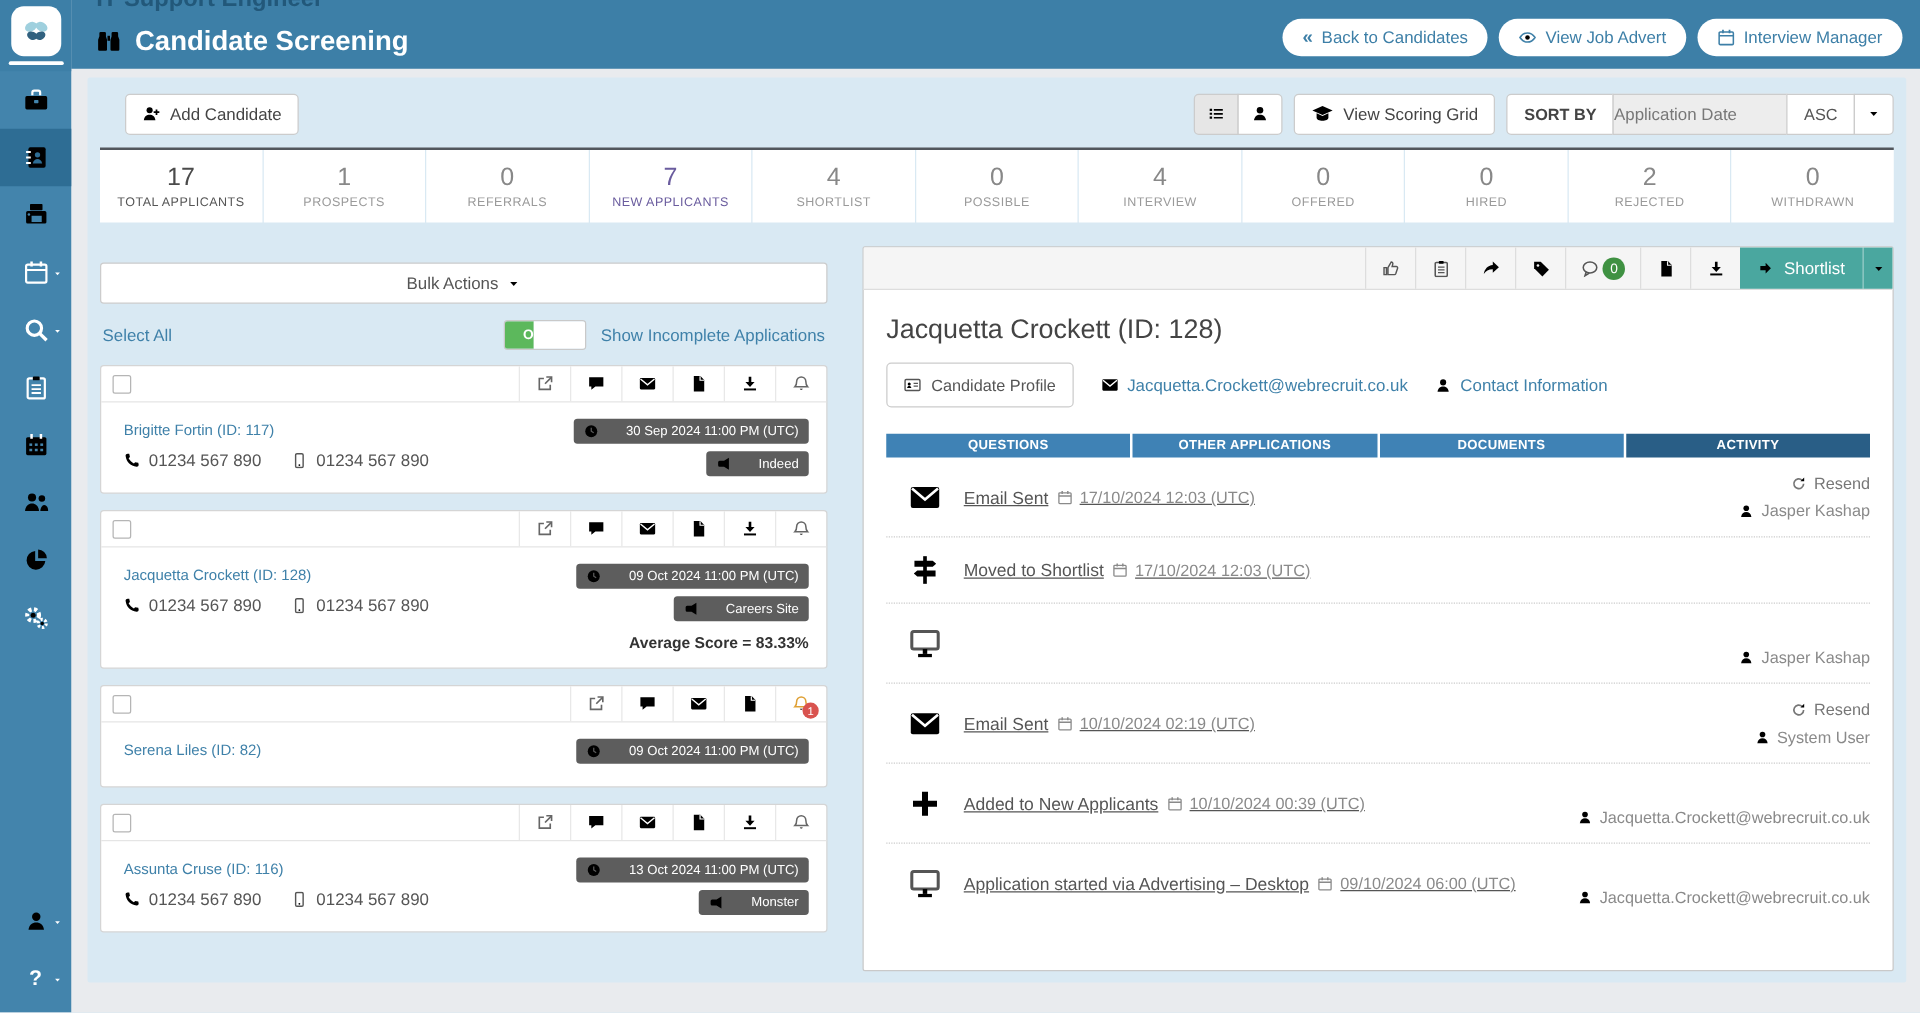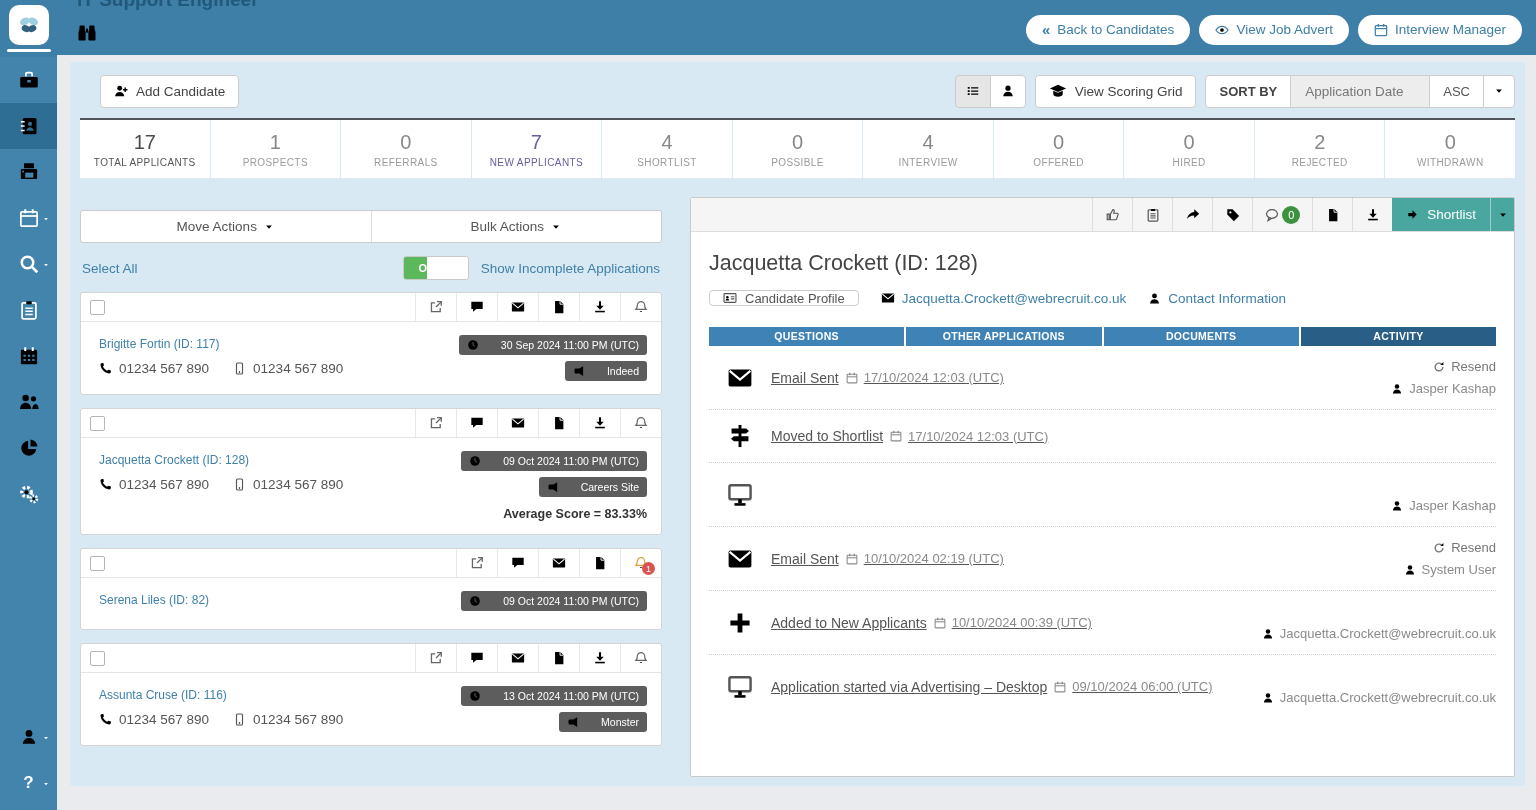--- a/index.html
+++ b/index.html
@@ -38,21 +38,21 @@
   .btn { background:#fff; border:1px solid #ccc; border-radius:4px; height:33px; padding:0 13px; font-size:13.5px; color:#444; font-family:inherit; display:flex; align-items:center; gap:8px; cursor:pointer; }
   #add-candidate { margin-left:20px; }
   #toolbar-right { margin-left:auto; display:flex; align-items:center; gap:9px; }
   .seg-group { display:flex; }
   .seg { background:#fff; border:1px solid #ccc; height:33px; display:flex; align-items:center; padding:0 10px; cursor:pointer; }
   .seg + .seg { margin-left:-1px; }
   .seg.first { border-radius:4px 0 0 4px; }
   .seg.last { border-radius:0 4px 4px 0; }
   .seg.pressed { background:#e6e6e6; }
   .sort-label { font-weight:bold; color:#444; font-size:13px; padding:0 13px; }
-  .sort-field { background:#ededed; color:#777; font-size:13.5px; padding:0 14px; min-width:140px; }
+  .sort-field { background:#ededed; color:#777; font-size:13.5px; padding:0 0; min-width:140px; }
   .sort-asc { color:#555; font-size:13px; padding:0 13px; }
   .sort-caret { color:#555; padding:0 9px; }
 
   
   #status-row { display:flex; gap:1px; margin:0 10px; border-top:2px solid #52565c; }
   .status-tab { flex:1; background:#fff; height:58px; display:flex; flex-direction:column; align-items:center; justify-content:center; cursor:pointer; gap:3px; }
   .status-count { font-size:20px; color:#888; }
   .status-label { font-size:10px; letter-spacing:.4px; color:#9a9a9a; }
   .status-tab.dark .status-count { color:#4a4a4a; } .status-tab.dark .status-label { color:#555; }
   .status-tab.active .status-count { color:#6a5c9e; } .status-tab.active .status-label { color:#6a5c9e; }
@@ -94,21 +94,21 @@
   #detail-strip { height:34px; background:#f5f5f5; border-bottom:1px solid #ddd; display:flex; justify-content:flex-end; }
   .di { width:40px; display:flex; align-items:center; justify-content:center; color:#555; border-left:1px solid #ddd; cursor:pointer; }
   .di.chat-cell { width:60px; gap:3px; }
   .count-badge { background:#3f9142; color:#fff; width:18px; height:18px; border-radius:50%; font-size:11px; display:flex; align-items:center; justify-content:center; }
   #shortlist-btn { display:flex; align-items:stretch; background:#4aa79f; color:#fff; cursor:pointer; }
   #shortlist-main { display:flex; align-items:center; gap:8px; padding:0 14px; font-size:13.5px; }
   #shortlist-caret { width:24px; display:flex; align-items:center; justify-content:center; border-left:1px solid rgba(255,255,255,.45); }
   #detail-body { padding:13px 18px 0 18px; }
   #detail-name { font-size:21.5px; color:#444; font-weight:normal; margin:6px 0 14px 0; }
   #meta-row { display:flex; align-items:center; gap:22px; }
-  #profile-btn { height:16px; font-size:13px; color:#555; }
+  #profile-btn { height:36px; font-size:13px; color:#555; }
   .meta-link { display:flex; align-items:center; gap:7px; color:#3f81a9; font-size:13.5px; }
   #detail-tabs { display:flex; gap:2px; margin-top:21px; }
   .dtab { flex:1; background:#3f82b5; color:#fff; font-size:10.5px; font-weight:bold; letter-spacing:.3px; text-align:center; height:19px; line-height:19px; cursor:pointer; }
   .dtab.active { background:#295e86; }
   
   .act-row { display:flex; align-items:center; padding:13px 0; border-bottom:1px dotted #ccc; }
   .act-row:last-child { border-bottom:none; }
   .act-icon { width:62px; display:flex; justify-content:center; color:#555; }
   .act-mid { display:flex; flex-direction:row; gap:7px;text-decoration:underline; }
   .act-title { font-size:14px; color:#555; }
@@ -376,20 +376,21 @@
       </div>
   </div>
 </nav>
 
 <header id="header">
   <div id="job-title-partial">IT Support Engineer</div>
   <div id="page-title">
     <svg class="ic20">
         <use href="#i-binoculars"></use>
       </svg>
+    <span>Candidate Screening</span>
   </div>
   <div id="header-buttons">
     <button class="pill-btn">
         <span class="chev">«</span>
         <span>Back to Candidates</span>
       </button>
     <button class="pill-btn">
         <svg class="ic14">
           <use href="#i-eye"></use>
         </svg>
@@ -489,26 +490,20 @@
     <div class="status-tab">
         <span class="status-count">0</span>
         <span class="status-label">WITHDRAWN</span>
       </div>
   </div>
 
   <div id="columns">
 
     <div id="col-left">
       <div id="actions-bar">
-        <div class="action-half">
-            <span>Move Actions</span>
-            <svg class="ic12">
-              <use href="#i-caret"></use>
-            </svg>
-          </div>
         <div class="action-half">
             <span>Bulk Actions</span>
             <svg class="ic12">
               <use href="#i-caret"></use>
             </svg>
           </div>
       </div>
       <div id="select-row">
         <a id="select-all">Select All</a>
         <div id="toggle-wrap">

